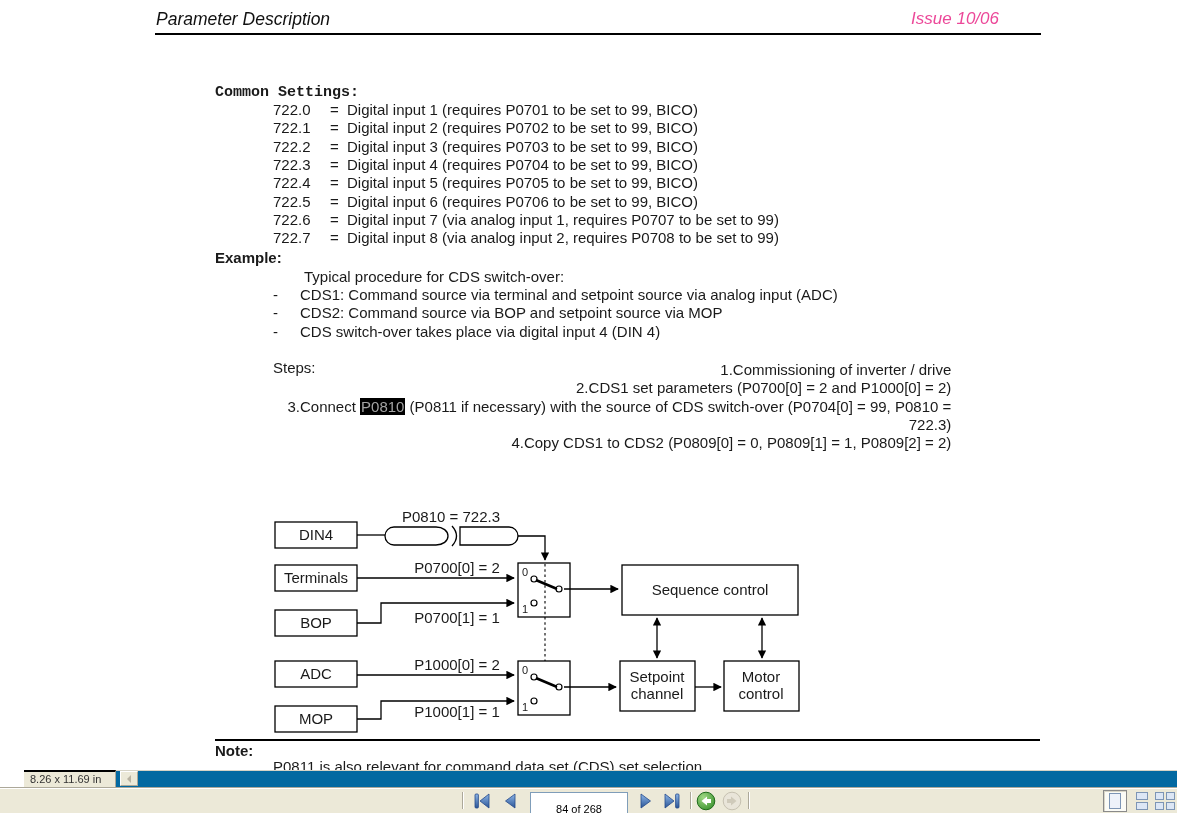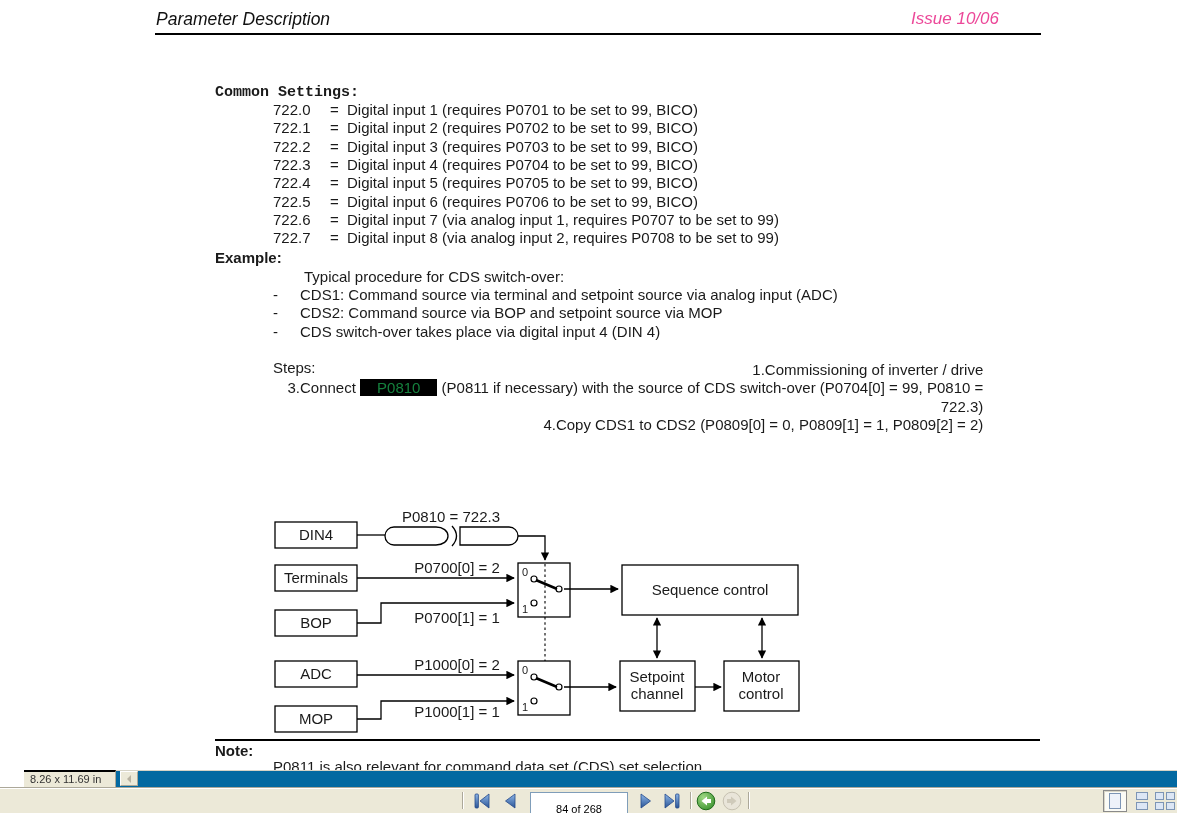--- a/index.html
+++ b/index.html
@@ -21,21 +21,21 @@
   .cs-row{white-space:nowrap;}
   .cs-row .code{display:inline-block;margin-left:58px;width:57px;}
   .cs-row .eq{display:inline-block;width:17px;}
   .ex-head{left:215px;top:249px;}
   .ex-intro{left:273px;top:268px;margin-left:31px;}
   .bullets{left:215px;top:286px;}
   .mrow{white-space:nowrap;}
   .mrow .marker{display:inline-block;margin-left:58px;width:27px;}
   .steps-head{left:273px;top:359px;}
   .steps{left:215px;top:361px;text-align:right;}
-  .hl{background:#000;color:#15803d;padding:0 17px;}
+  .hl{background:#000;color:#a3a3a3;padding:0 1px;}
   .note-rule{left:215px;top:739px;width:825px;height:2px;background:#000;}
   .note-head{left:215px;top:742px;}
   .note-text{left:273px;top:758px;}
   
   .diagram{position:absolute;left:260px;top:505px;}
   .diagram text{font-family:"Liberation Sans",sans-serif;fill:#1a1a1a;}
   
   .hstrip{position:absolute;left:0;top:770px;width:1177px;height:17px;background:#0369a1;border-top:1px solid #d6d3c6;box-sizing:border-box;margin-left:24px;}
   .size-box{position:absolute;left:0;top:-1px;width:92px;height:17px;background:#ece9d8;border-top:2px solid #000;border-right:1px solid #aca899;box-sizing:border-box;font-size:11px;color:#333;line-height:14px;padding-left:6px;white-space:nowrap;}
   .scroll-left-btn{position:absolute;left:96px;top:0px;width:18px;height:15px;background:#ece9d8;border:1px solid #fff;border-right-color:#aca899;border-bottom-color:#aca899;box-sizing:border-box;display:flex;align-items:center;justify-content:center;}
@@ -76,20 +76,21 @@
   <div class="abs h15 bullets">
     <div class="mrow"><span class="marker">-</span><span>CDS1: Command source via terminal and setpoint source via analog input (ADC)</span></div>
     <div class="mrow"><span class="marker">-</span><span>CDS2: Command source via BOP and setpoint source via MOP</span></div>
     <div class="mrow"><span class="marker">-</span><span>CDS switch-over takes place via digital input 4 (DIN 4)</span></div>
   </div>
 
   <div class="abs h15 steps-head">Steps:</div>
 
   <div class="abs h15 steps">
     <div class="mrow"><span class="marker">1.</span><span>Commissioning of inverter / drive</span></div>
+    <div class="mrow"><span class="marker">2.</span><span>CDS1 set parameters (P0700[0] = 2 and P1000[0] = 2)</span></div>
     <div class="mrow"><span class="marker">3.</span><span>Connect </span><span class="hl">P0810</span><span> (P0811 if necessary) with the source of CDS switch-over (P0704[0] = 99, P0810 =</span></div>
     <div class="mrow"><span class="marker"></span><span>722.3)</span></div>
     <div class="mrow"><span class="marker">4.</span><span>Copy CDS1 to CDS2 (P0809[0] = 0, P0809[1] = 1, P0809[2] = 2)</span></div>
   </div>
 
   <svg class="diagram" width="550" height="235" viewBox="0 0 550 235">
     <defs>
       <marker id="arr" viewBox="0 0 10 10" refX="9" refY="5" markerWidth="8" markerHeight="6.5" orient="auto-start-reverse">
         <path d="M0,0 L10,5 L0,10 Z" fill="#000"></path>
       </marker>

